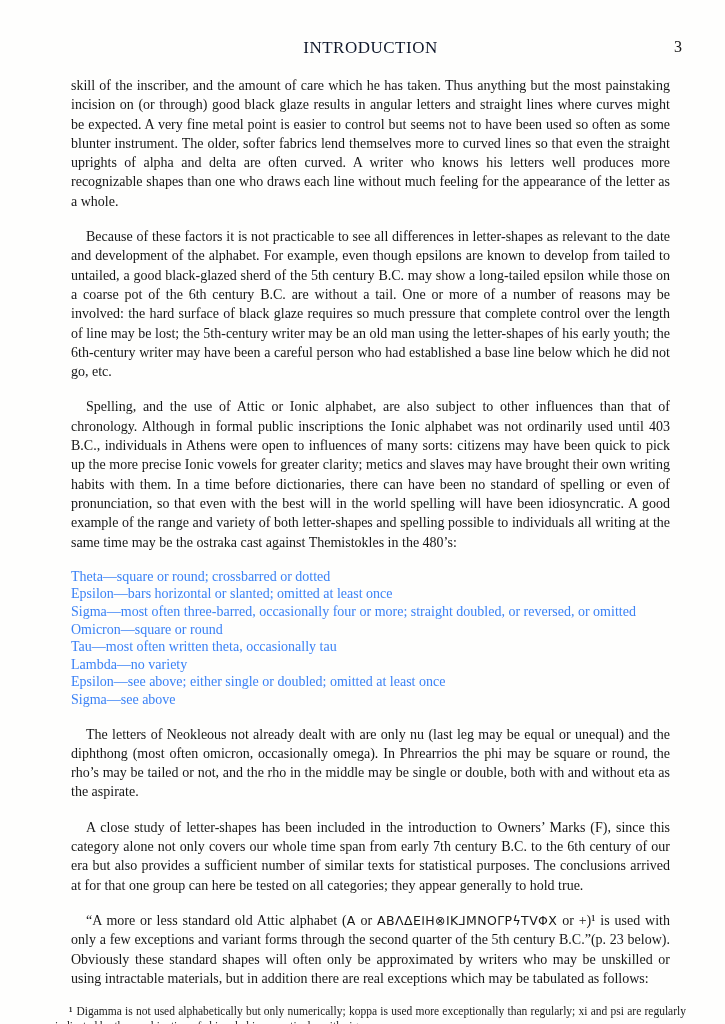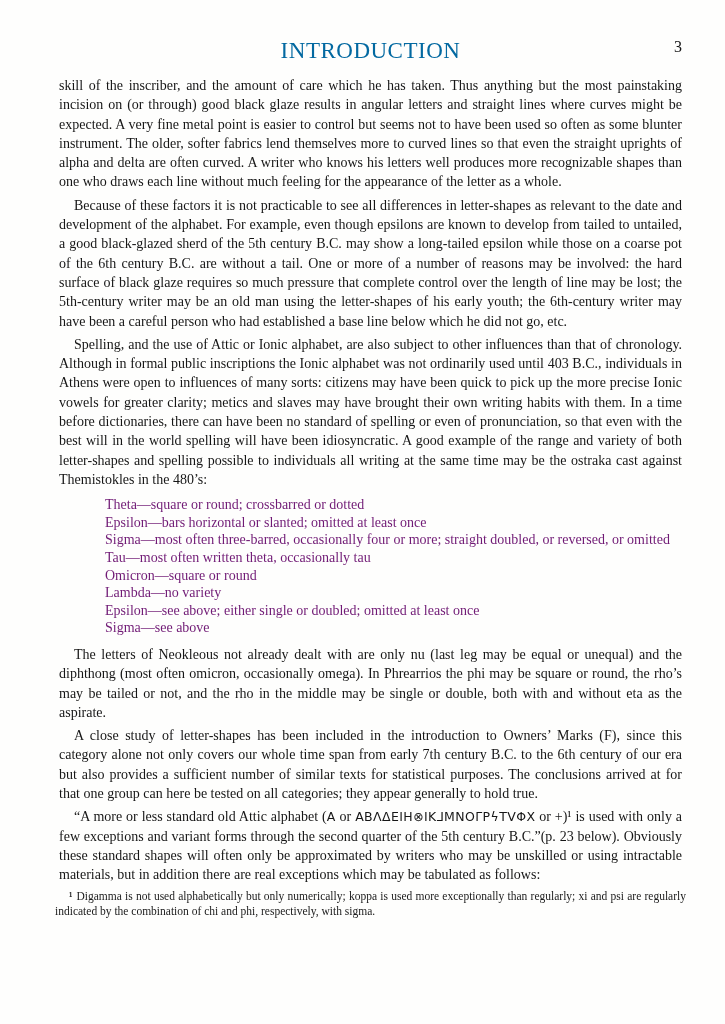--- a/index.html
+++ b/index.html
@@ -19,46 +19,45 @@
     overflow: hidden;
   }
   .running-head {
     position: relative;
     height: 22px;
     margin-bottom: 16px;
   }
   .running-head .title {
     display: block;
     text-align: center;
-    font-size: 23px;
+    font-size: 17px;
     letter-spacing: 0.5px;
-    color: #0369a1;
+    color: #0f172a;
   }
   .running-head .folio {
     position: absolute;
     top: 0;
     right: 4px;
     font-size: 16px;
   }
   .body-text p {
-    margin: 4px;
+    margin: 16px;
     text-align: justify;
     font-size: 14px;
     line-height: 19.3px;
     color: #161616;
   }
   .body-text p.indent { text-indent: 15px; }
   .variant-list {
     margin: 7px 0 8px 16px;
   }
   .variant-list .li {
     font-size: 14px;
     line-height: 17.6px;
-    color: #701a75;
-    margin-left: 34px;
+    color: #3b82f6;
   }
   .greek {
     font-family: "DejaVu Sans", sans-serif;
     font-size: 12.5px;
     letter-spacing: 0.4px;
   }
   .footnote {
     font-size: 11.5px;
     line-height: 15px;
     text-align: justify;
@@ -83,22 +82,22 @@
   <div class="body-text">
 
     <p>skill of the inscriber, and the amount of care which he has taken. Thus anything but the most painstaking incision on (or through) good black glaze results in angular letters and straight lines where curves might be expected. A very fine metal point is easier to control but seems not to have been used so often as some blunter instrument. The older, softer fabrics lend themselves more to curved lines so that even the straight uprights of alpha and delta are often curved. A writer who knows his letters well produces more recognizable shapes than one who draws each line without much feeling for the appearance of the letter as a whole.</p>
     <p class="indent">Because of these factors it is not practicable to see all differences in letter-shapes as relevant to the date and development of the alphabet. For example, even though epsilons are known to develop from tailed to untailed, a good black-glazed sherd of the 5th century B.C. may show a long-tailed epsilon while those on a coarse pot of the 6th century B.C. are without a tail. One or more of a number of reasons may be involved: the hard surface of black glaze requires so much pressure that complete control over the length of line may be lost; the 5th-century writer may be an old man using the letter-shapes of his early youth; the 6th-century writer may have been a careful person who had established a base line below which he did not go, etc.</p>
     <p class="indent">Spelling, and the use of Attic or Ionic alphabet, are also subject to other influences than that of chronology. Although in formal public inscriptions the Ionic alphabet was not ordinarily used until 403 B.C., individuals in Athens were open to influences of many sorts: citizens may have been quick to pick up the more precise Ionic vowels for greater clarity; metics and slaves may have brought their own writing habits with them. In a time before dictionaries, there can have been no standard of spelling or even of pronunciation, so that even with the best will in the world spelling will have been idiosyncratic. A good example of the range and variety of both letter-shapes and spelling possible to individuals all writing at the same time may be the ostraka cast against Themistokles in the 480’s:</p>
 
     <div class="variant-list">
       <div class="li">Theta—square or round; crossbarred or dotted</div>
       <div class="li">Epsilon—bars horizontal or slanted; omitted at least once</div>
       <div class="li">Sigma—most often three-barred, occasionally four or more; straight doubled, or reversed, or omitted</div>
+      <div class="li">Omicron—square or round</div>
       <div class="li">Tau—most often written theta, occasionally tau</div>
-      <div class="li">Omicron—square or round</div>
       <div class="li">Lambda—no variety</div>
       <div class="li">Epsilon—see above; either single or doubled; omitted at least once</div>
       <div class="li">Sigma—see above</div>
     </div>
 
     <p class="indent">The letters of Neokleous not already dealt with are only nu (last leg may be equal or unequal) and the diphthong (most often omicron, occasionally omega). In Phrearrios the phi may be square or round, the rho’s may be tailed or not, and the rho in the middle may be single or double, both with and without eta as the aspirate.</p>
     <p class="indent">A close study of letter-shapes has been included in the introduction to Owners’ Marks (F), since this category alone not only covers our whole time span from early 7th century B.C. to the 6th century of our era but also provides a sufficient number of similar texts for statistical purposes. The conclusions arrived at for that one group can here be tested on all categories; they appear generally to hold true.</p>
 
     <p class="indent"><span>“A more or less standard old Attic alphabet (</span><span class="greek">Α</span><span> or </span><span class="greek">ΑΒΛΔΕΙΗ⊗ΙΚ⅃ΜΝΟΓΡϟΤVΦΧ</span><span> or +)¹ is used with only a few exceptions and variant forms through the second quarter of the 5th century B.C.”(p. 23 below). Obviously these standard shapes will often only be approximated by writers who may be unskilled or using intractable materials, but in addition there are real exceptions which may be tabulated as follows:</span></p>
 

